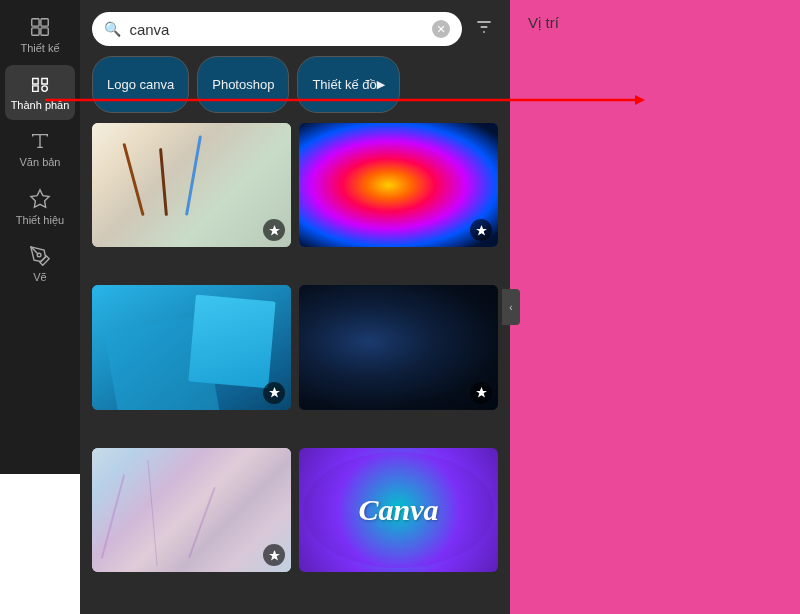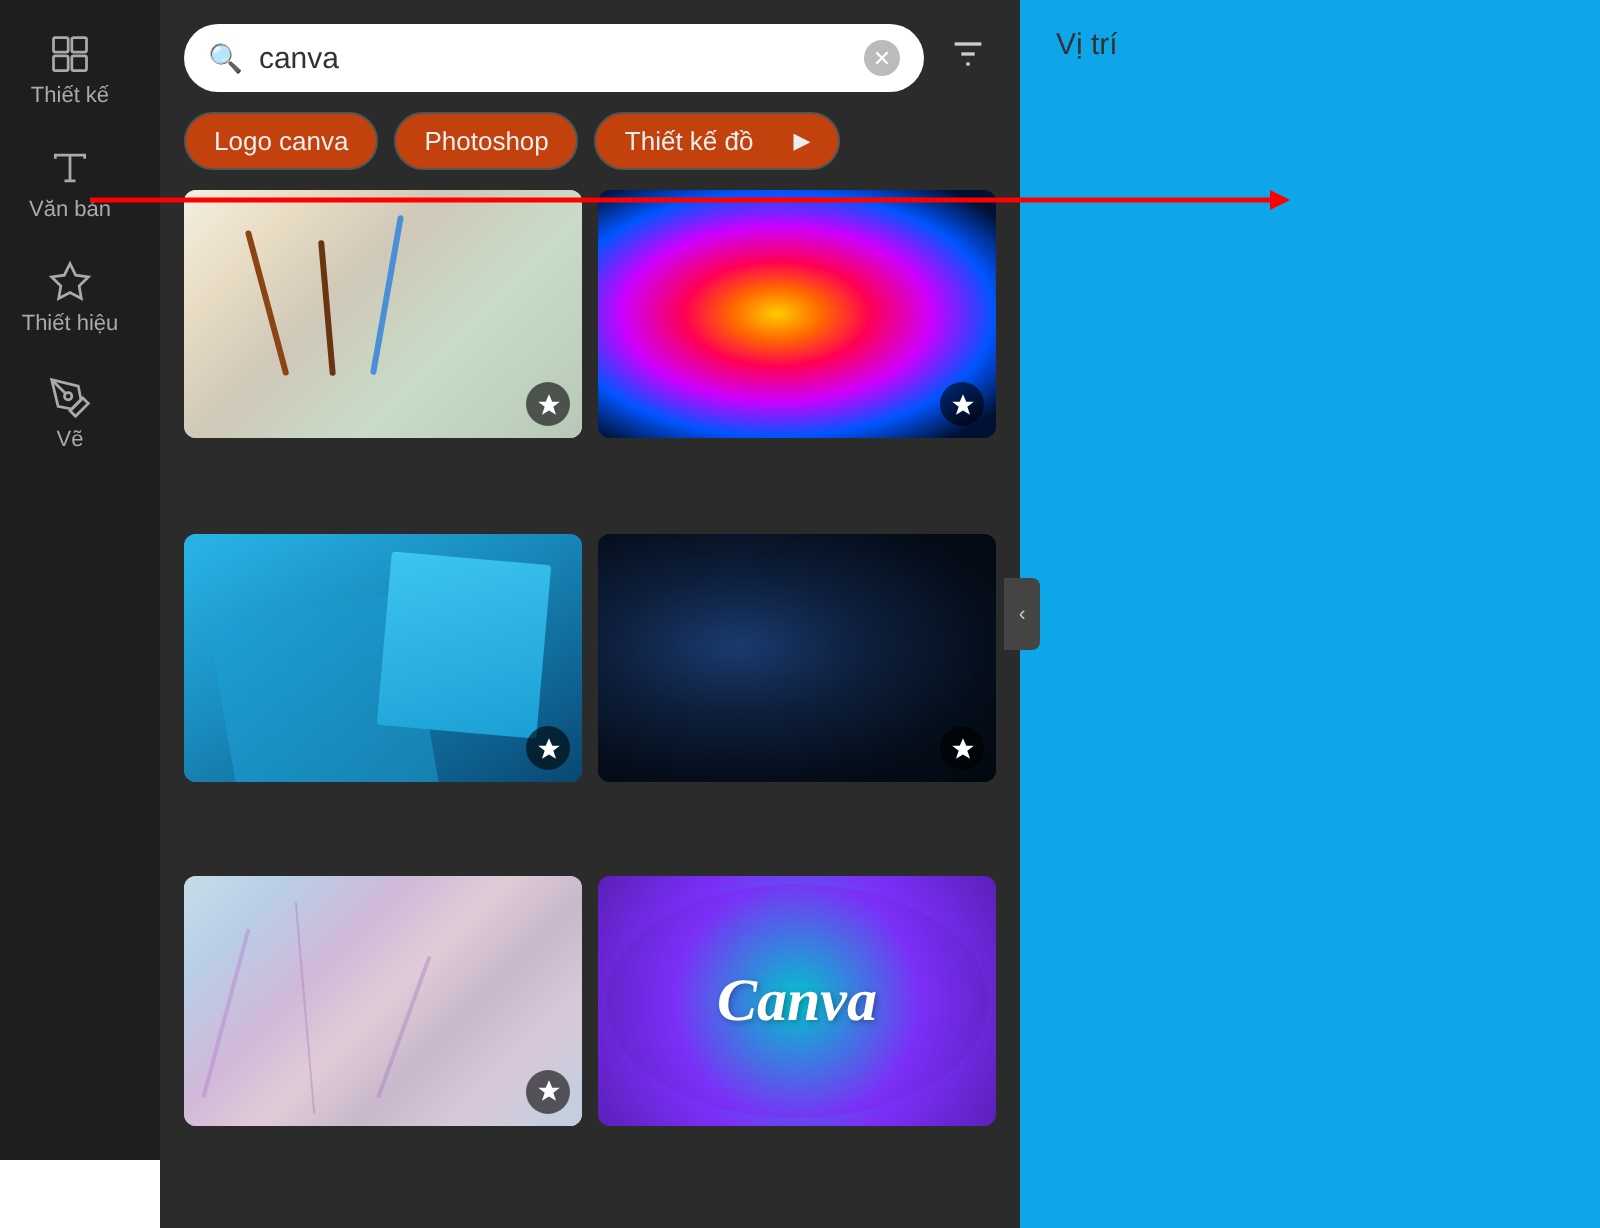--- a/index.html
+++ b/index.html
@@ -10,23 +10,24 @@
       font-family: -apple-system, BlinkMacSystemFont, 'Segoe UI', sans-serif;
       display: flex;
     }
 
     
     .sidebar {
       width: 80px;
       background: #1e1e1e;
       display: flex;
       flex-direction: column;
+      align-items: center;
       padding-top: 8px;
       flex-shrink: 0;
-      height: 580px;
+      height: 474px;
     }
     .sidebar-item {
       display: flex;
       flex-direction: column;
       align-items: center;
       justify-content: center;
       width: 70px;
       padding: 8px 4px;
       border-radius: 8px;
       cursor: pointer;
@@ -127,33 +128,33 @@
     }
 
     
     .chips {
       display: flex;
       gap: 8px;
       padding: 10px 12px;
       overflow: hidden;
     }
     .chip {
-      background: #c2410c;
+      background: #0c4a6e;
       color: #eee;
       border-radius: 20px;
-      padding: 6px 14px;
+      padding: 20px 14px;
       font-size: 13px;
       cursor: pointer;
       white-space: nowrap;
       border: 1px solid #555;
     }
     .chip-more {
       display: flex;
       align-items: center;
-      gap: 20px;
+      gap: 0;
     }
 
     
     .image-grid {
       flex: 1;
       overflow-y: auto;
       padding: 0 12px 12px 12px;
       display: grid;
       grid-template-columns: 1fr 1fr;
       gap: 8px;
@@ -213,21 +214,21 @@
       height: 22px;
       display: flex;
       align-items: center;
       justify-content: center;
     }
     .badge svg { width: 13px; height: 13px; }
 
     
     .right-area {
       flex: 1;
-      background: #0ea5e9;
+      background: #ec4899;
       display: flex;
       flex-direction: column;
       position: relative;
     }
 
     
     .red-arrow {
       position: absolute;
       top: 82px;
       left: -530px;
@@ -271,20 +272,27 @@
   <div class="sidebar-item">
     <svg viewBox="0 0 24 24" fill="none" stroke="currentColor" stroke-width="1.5">
       <rect x="3" y="3" width="8" height="8" rx="1"></rect>
       <rect x="13" y="3" width="8" height="8" rx="1"></rect>
       <rect x="3" y="13" width="8" height="8" rx="1"></rect>
       <rect x="13" y="13" width="8" height="8" rx="1"></rect>
     </svg>
     <span class="sidebar-item-label">Thiết kế</span>
   </div>
 
+  <div class="sidebar-item active">
+    <svg viewBox="0 0 24 24" fill="none" stroke="currentColor" stroke-width="1.5">
+      <path d="M4 6h6v6H4zM14 6h6v6h-6zM4 14h6v6H4z"></path>
+      <circle cx="17" cy="17" r="3"></circle>
+    </svg>
+    <span class="sidebar-item-label">Thành phần</span>
+  </div>
 
   <div class="sidebar-item">
     <svg viewBox="0 0 24 24" fill="none" stroke="currentColor" stroke-width="1.5">
       <path d="M4 7V5h16v2M9 19h6M12 5v14"></path>
     </svg>
     <span class="sidebar-item-label">Văn bản</span>
   </div>
 
   <div class="sidebar-item">
     <svg viewBox="0 0 24 24" fill="none" stroke="currentColor" stroke-width="1.5">

